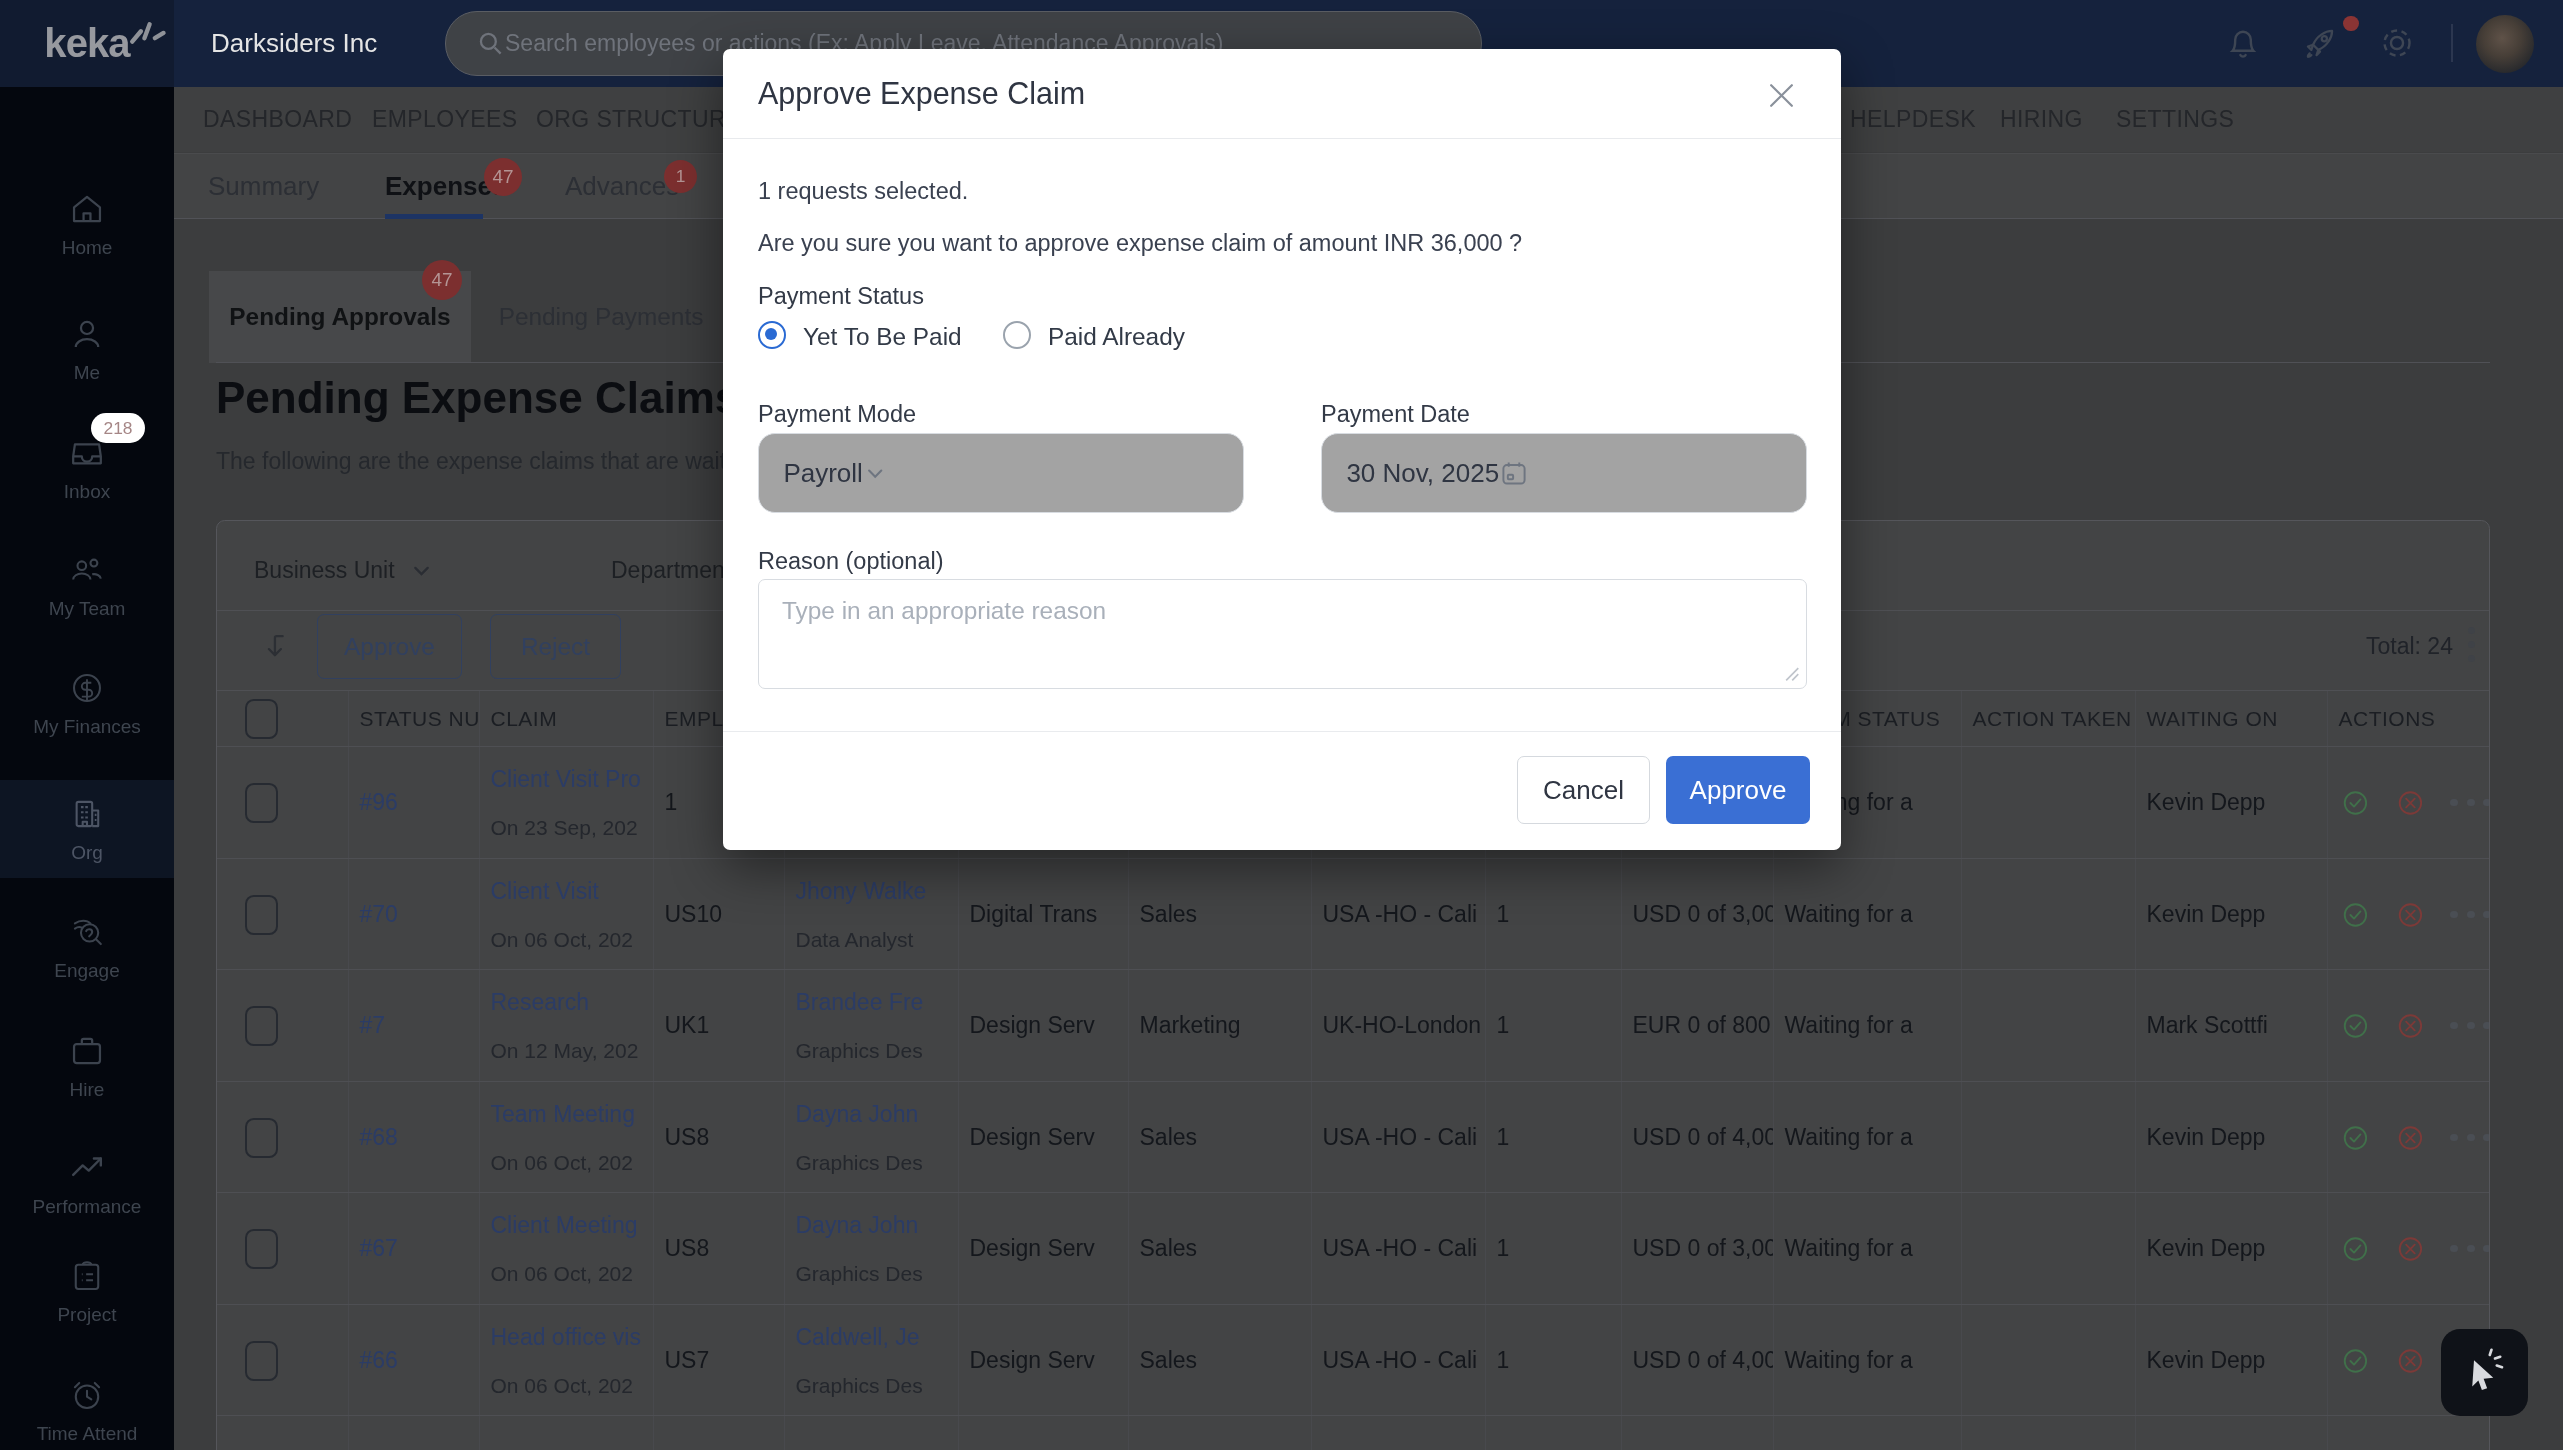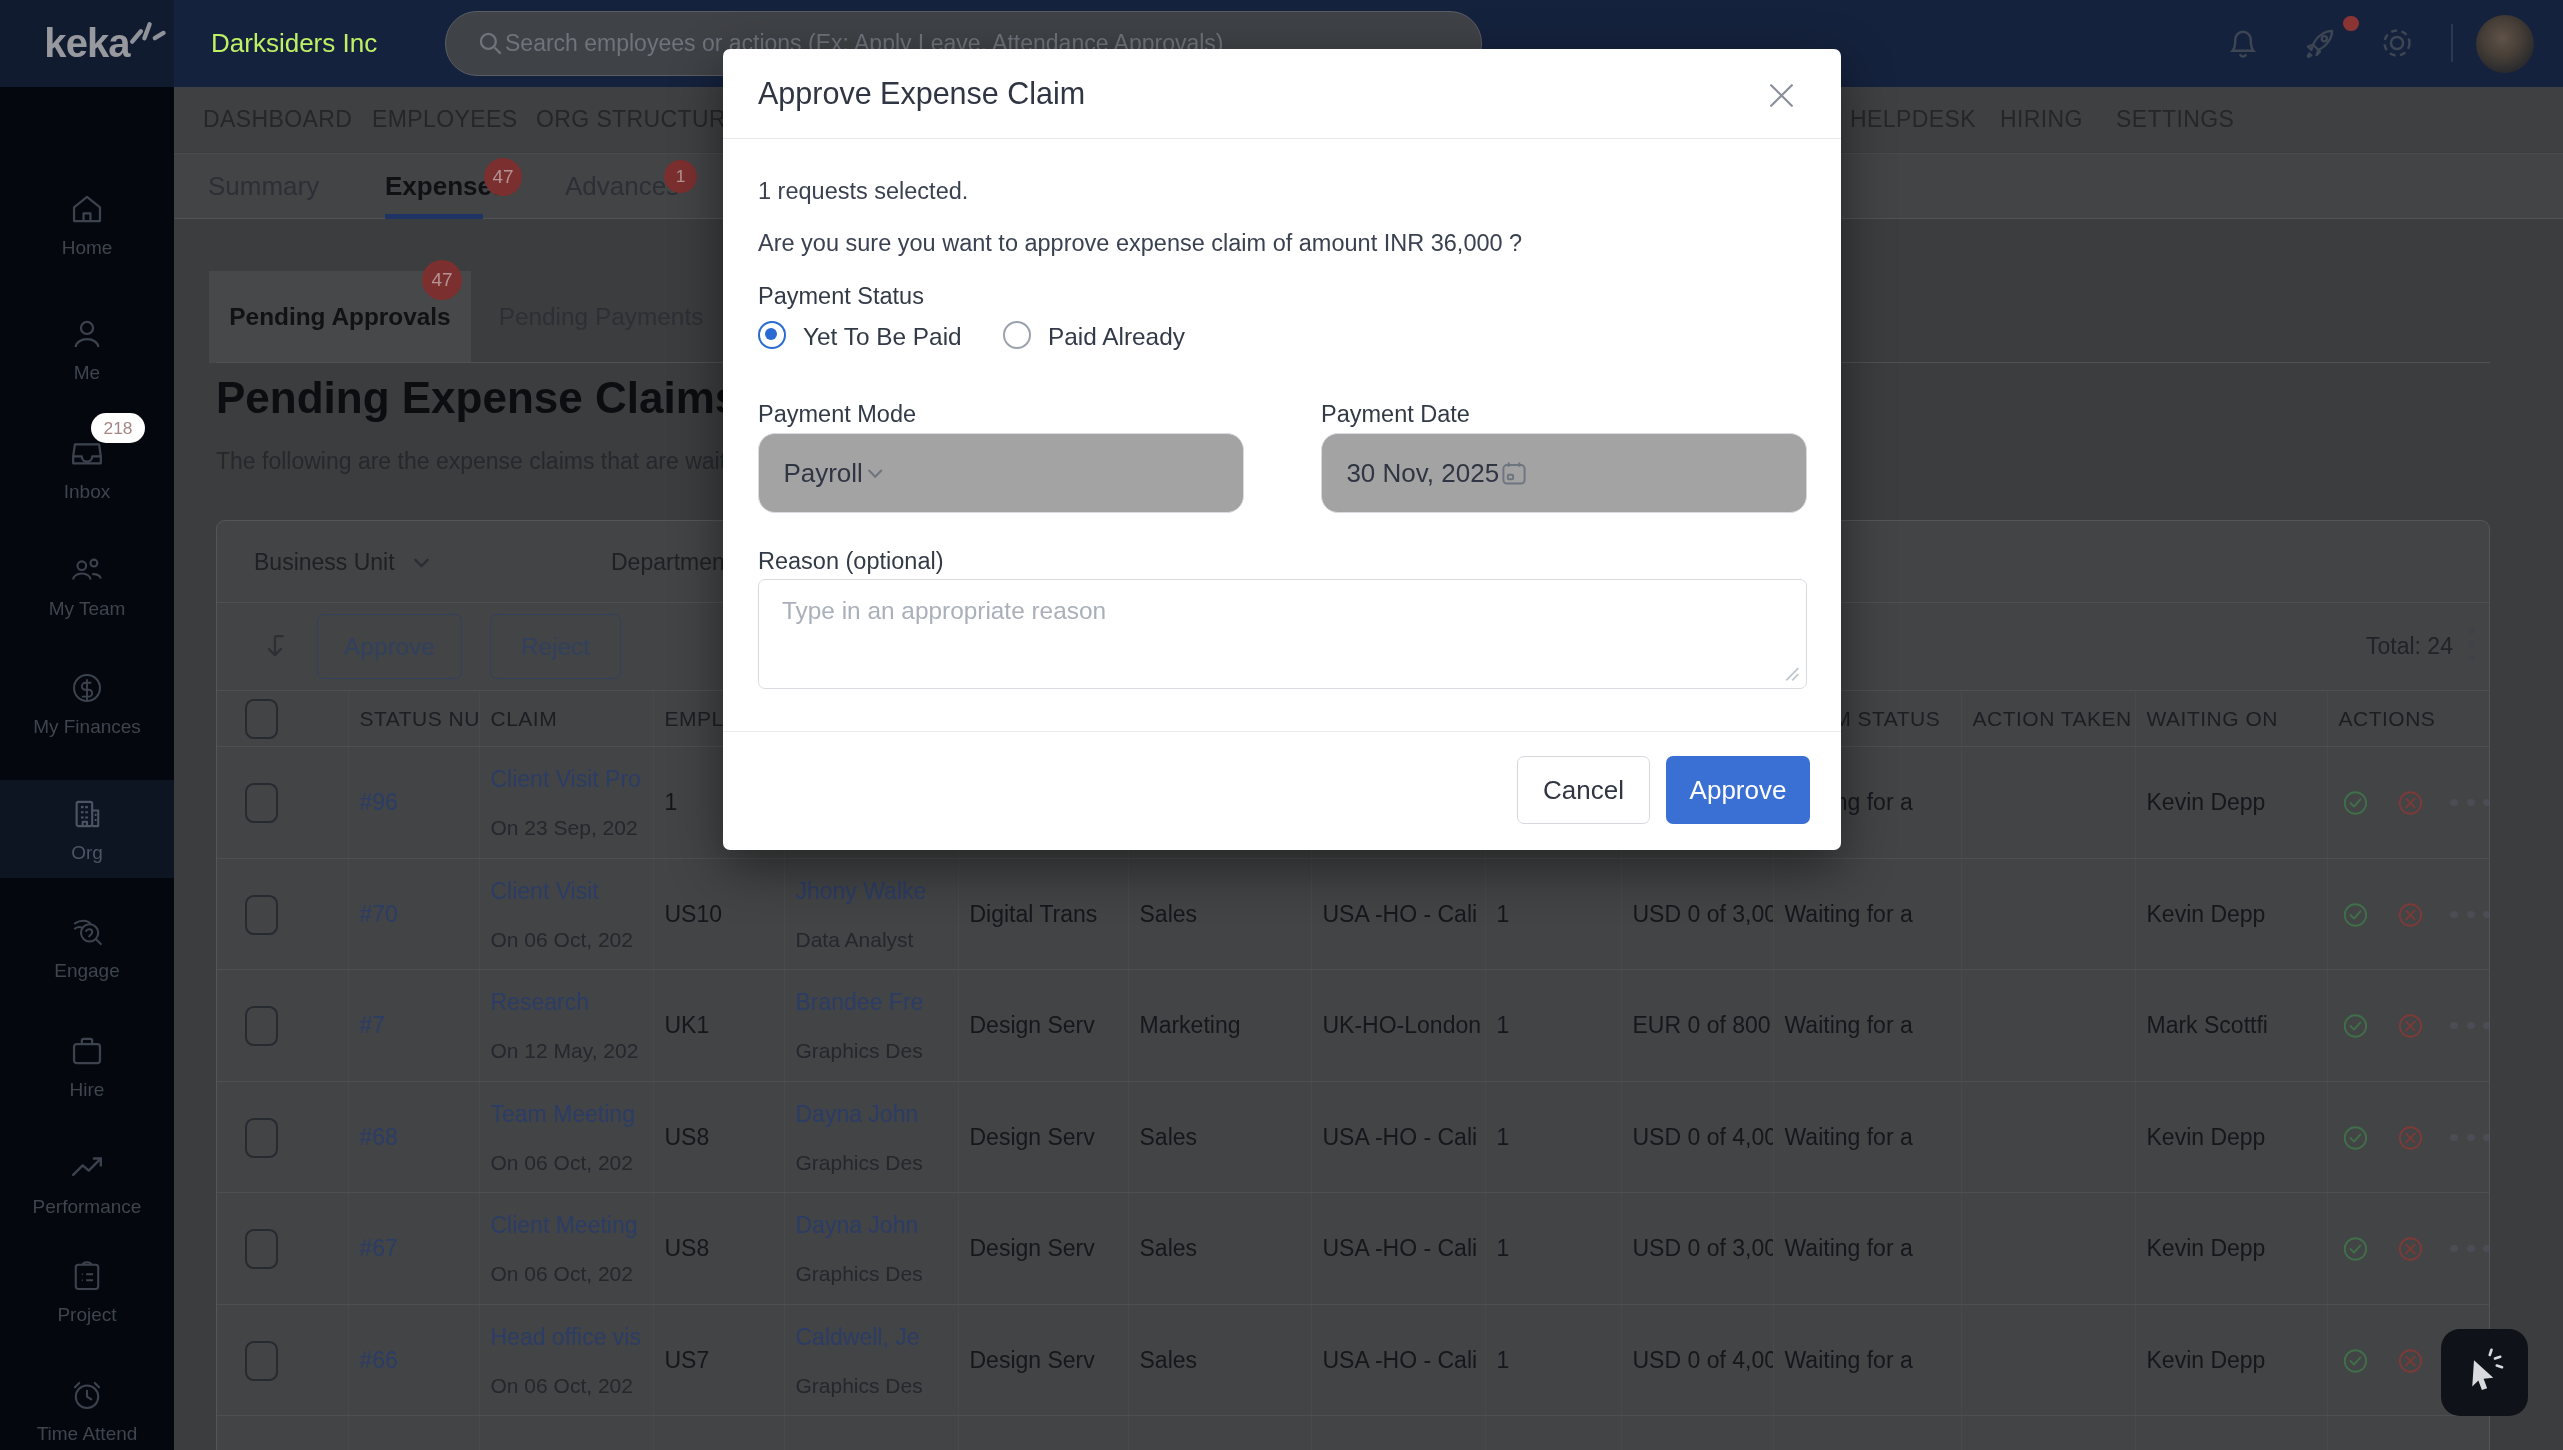--- a/index.html
+++ b/index.html
@@ -4,21 +4,21 @@
 <style>
   *{margin:0;padding:0;box-sizing:border-box}
   html,body{background:#222;font-family:"Liberation Sans",sans-serif;}
   .screen{position:relative;width:2563px;height:1451px;overflow:hidden;background:#3c3d3e;}
 
   
   .topbar{position:absolute;left:0;top:0;width:2563px;height:87px;background:#15223d;z-index:5}
   .logoarea{position:absolute;left:0;top:0;width:174px;height:87px;background:#111b30;display:flex;align-items:center;justify-content:center}
   .logotext{font-size:40px;font-weight:800;color:#97999f;letter-spacing:-0.9px}
   .sparks{position:absolute;left:127px;top:12.2px}
-  .company{position:absolute;left:211px;top:0;height:87px;display:flex;align-items:center;font-size:26px;color:#bef264}
+  .company{position:absolute;left:211px;top:0;height:87px;display:flex;align-items:center;font-size:26px;color:#e5e5e5}
   .searchpill{position:absolute;left:445px;top:11.3px;width:1037px;height:65px;background:#3f4246;border:1.7px solid #5a5d63;border-radius:32px;display:flex;align-items:center;padding-left:31px;}
   .searchpill input{background:transparent;border:none;outline:none;font-size:23px;color:#9da1a8;width:872px;font-family:"Liberation Sans",sans-serif}
   .searchpill input::placeholder{color:#6f737b}
   .topicon{position:absolute;top:24.4px;color:#3e4654}
   .tbdivider{position:absolute;left:2451px;top:24.4px;width:1.7px;height:38px;background:#2c3750}
   .avatar{position:absolute;left:2476px;top:15px;width:58px;height:58px;border-radius:50%;background:radial-gradient(circle at 45% 40%,#5f5248 0%,#463e37 40%,#23262b 80%)}
   .reddot{position:absolute;left:2343px;top:15.7px;width:15.7px;height:15.7px;border-radius:50%;background:#8a3434}
 
   
   .sidebar{position:absolute;left:0;top:87px;width:174px;height:1364px;background:#04070e;z-index:4}
@@ -41,21 +41,21 @@
   
   .page{position:absolute;left:174px;top:220px;width:2389px;height:1231px;background:#3c3d3e;z-index:2}
   .pilltab{position:absolute;top:51px;width:262px;height:92px;display:flex;align-items:center;justify-content:center;font-size:24.4px}
   .pilltab.active{background:#47484a;color:#101214;font-weight:600}
   .pilltab.idle{color:#2c2f35}
   .tabline{position:absolute;left:42px;top:142px;width:2274px;height:0.9px;background:#505156}
   .h1{position:absolute;left:42px;top:153px;font-size:44px;font-weight:600;color:#0b0d11}
   .subtitle{position:absolute;left:42px;top:228px;font-size:23px;color:#25282d}
 
   .card{position:absolute;left:42px;top:300px;width:2274px;height:1151px;background:#434445;border:0.9px solid #55565b;border-radius:8.7px;overflow:hidden}
-  .filterrow{position:absolute;left:0;top:0;width:2274px;height:82px;border-bottom:0.9px solid #4f5054}
+  .filterrow{position:absolute;left:0;top:8px;width:2274px;height:82px;border-bottom:0.9px solid #4f5054}
   .filteritem{position:absolute;top:0;height:82px;display:flex;align-items:center;gap:15.7px;font-size:23px;color:#1d2024}
   .toolbar{position:absolute;left:0;top:82px;width:2274px;height:87px}
   .obtn{position:absolute;top:11.3px;height:65px;border:1.7px solid #31405f;border-radius:7px;color:#31405f;font-size:24.4px;display:flex;align-items:center;justify-content:center;background:transparent}
   .total{position:absolute;left:2149px;top:0;height:87px;display:flex;align-items:center;font-size:23px;color:#202329}
   .kebabv{position:absolute;left:2251px;top:24.4px;display:flex;flex-direction:column;gap:7px}
   .kebabv i{width:7px;height:7px;border-radius:50%;background:#3f4247}
 
   .thead{position:absolute;left:0;top:169px;width:2274px;height:56px;border-top:0.9px solid #4f5054}
   .trow{position:absolute;left:0;width:2274px;height:112px;border-top:0.9px solid #4e4f53}
   .tcell{position:absolute;top:0;height:100%;display:flex;align-items:center;padding-left:10.5px;overflow:hidden;border-left:0.9px solid #48494d;font-size:23px;color:#14171c}

